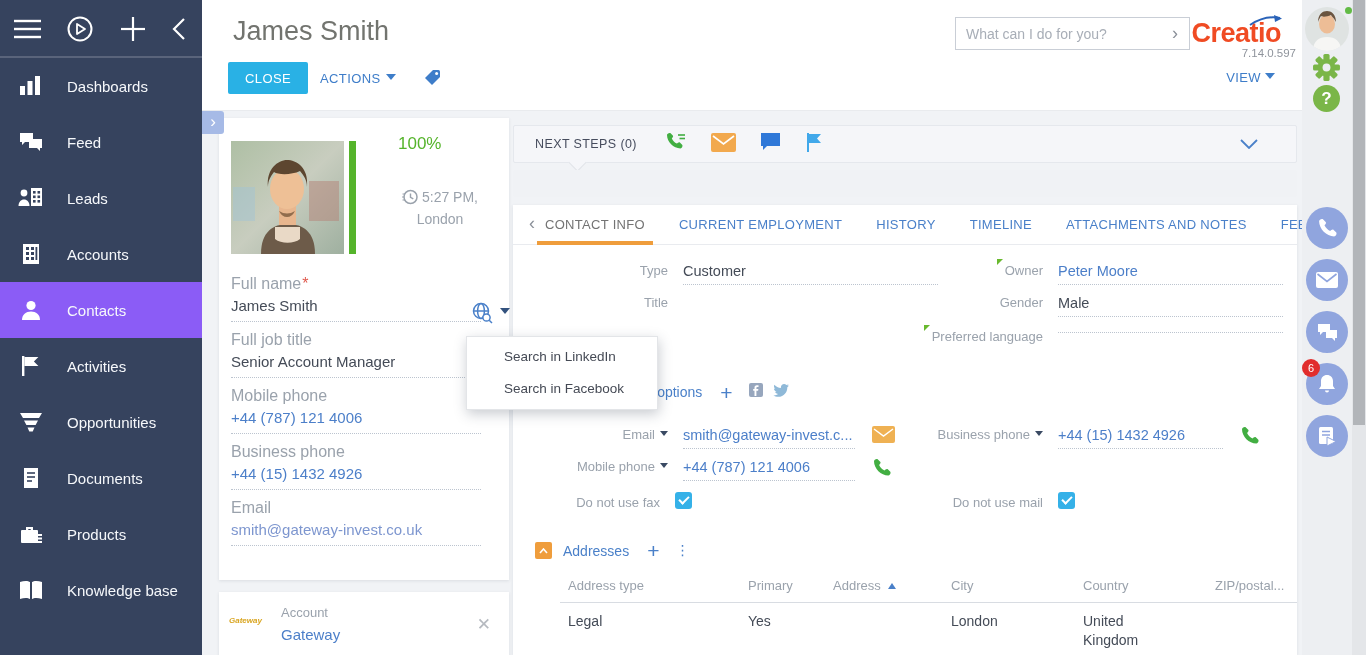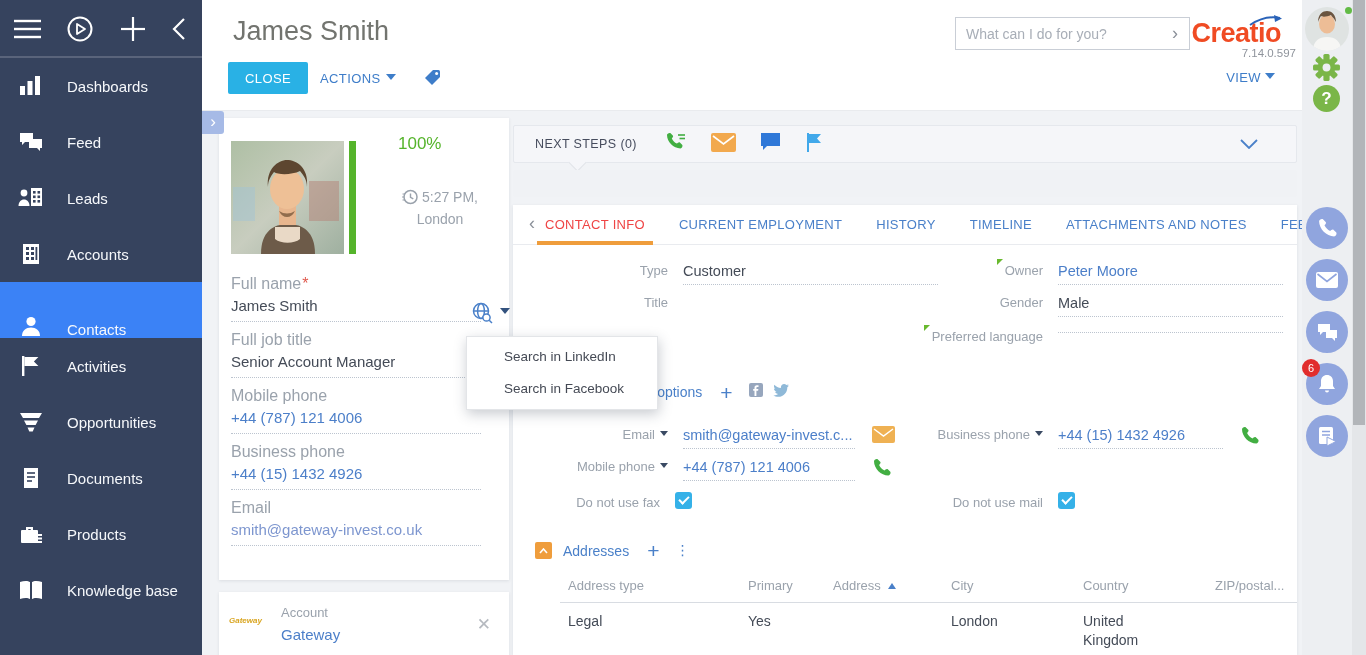--- a/index.html
+++ b/index.html
@@ -9,21 +9,21 @@
   
   .sidebar{position:absolute;left:0;top:0;width:202px;height:655px;background:#36435e;color:#fff;}
   .sb-top{display:flex;align-items:center;justify-content:space-between;padding:16px 16px 14px 14px;}
   .sb-top svg{display:block;}
   .sb-div{height:1px;background:rgba(255,255,255,.18);margin:0 0;}
   .sb-workplace{height:41px;display:flex;align-items:center;padding:0 16px;font-size:15px;}
   .sb-workplace .sp{flex:1;}
   .caret{width:0;height:0;border:5px solid transparent;border-top:6px solid currentColor;display:inline-block;vertical-align:middle;}
   .nav-item{height:56px;display:flex;align-items:center;padding-left:18px;cursor:pointer;font-size:15px;color:#f6f8fb;}
   .nav-item .nico{width:27px;height:24px;margin-right:22px;flex:none;}
-  .nav-item.active{background:#3b82f6;align-items:flex-end;}
+  .nav-item.active{background:#8b5cf6;}
 
   
   .topbar{position:absolute;left:202px;top:0;width:1100px;height:110px;background:#fff;border-bottom:1px solid #e9ebee;}
   .page-title{position:absolute;left:31px;top:16px;font-size:27px;color:#72746f;}
   .btn-close{position:absolute;left:26px;top:62px;height:32px;padding:0 17px;background:#29b1e5;color:#fff;
     border:none;font-size:13px;letter-spacing:.4px;border-radius:2px;font-family:inherit;cursor:pointer;}
   .actions{position:absolute;left:118px;top:71px;color:#3e7dc9;font-size:13px;letter-spacing:.4px;cursor:pointer;}
   .actions .caret{border-top-color:#3e7dc9;margin-left:5px;}
   .tagbtn{position:absolute;left:221px;top:68px;cursor:pointer;}
   .searchbox{position:absolute;left:753px;top:17px;width:233px;height:31px;border:1px solid #c9ced6;background:#fff;
@@ -72,21 +72,21 @@
   .bar2{position:absolute;left:513px;top:170px;width:784px;height:27px;background:#f0f2f5;border-radius:2px;}
 
   
   .main-panel{position:absolute;left:513px;top:205px;width:784px;height:450px;background:#fff;
     box-shadow:0 1px 3px rgba(60,70,90,.12);}
   .tabrow{position:absolute;left:0;top:0;right:0;height:40px;border-bottom:1px solid #e9ebef;
     display:flex;align-items:center;padding:0 14px;box-sizing:border-box;}
   .tab-chev{color:#8b9099;font-size:18px;margin:0 10px 2px 2px;cursor:pointer;}
   .tab{font-size:13px;color:#4a80c9;letter-spacing:.3px;margin-right:34px;cursor:pointer;position:relative;
     height:40px;line-height:40px;white-space:nowrap;}
-  .tab.active{color:#ef4444;}
+  .tab.active{color:#737373;}
   .tab.active::after{content:"";position:absolute;left:-8px;right:-8px;bottom:0;height:4px;background:#ef9d3c;}
   .tab.last{margin-right:10px;}
 
   .frow{position:absolute;display:flex;align-items:flex-start;}
   .flabel{font-size:13px;color:#9aa2ac;text-align:right;line-height:18px;position:relative;}
   .fval{font-size:14.5px;color:#444b57;line-height:18px;padding-bottom:4px;border-bottom:1px dotted #bcc4cf;
     margin-left:15px;white-space:nowrap;overflow:hidden;}
   .fval.link{color:#4c7fc9;cursor:pointer;}
   .lw135{width:135px;flex:none;}  .lw118{width:118px;flex:none;}
   .vw255{width:255px;flex:none;}  .vw225{width:225px;flex:none;}

